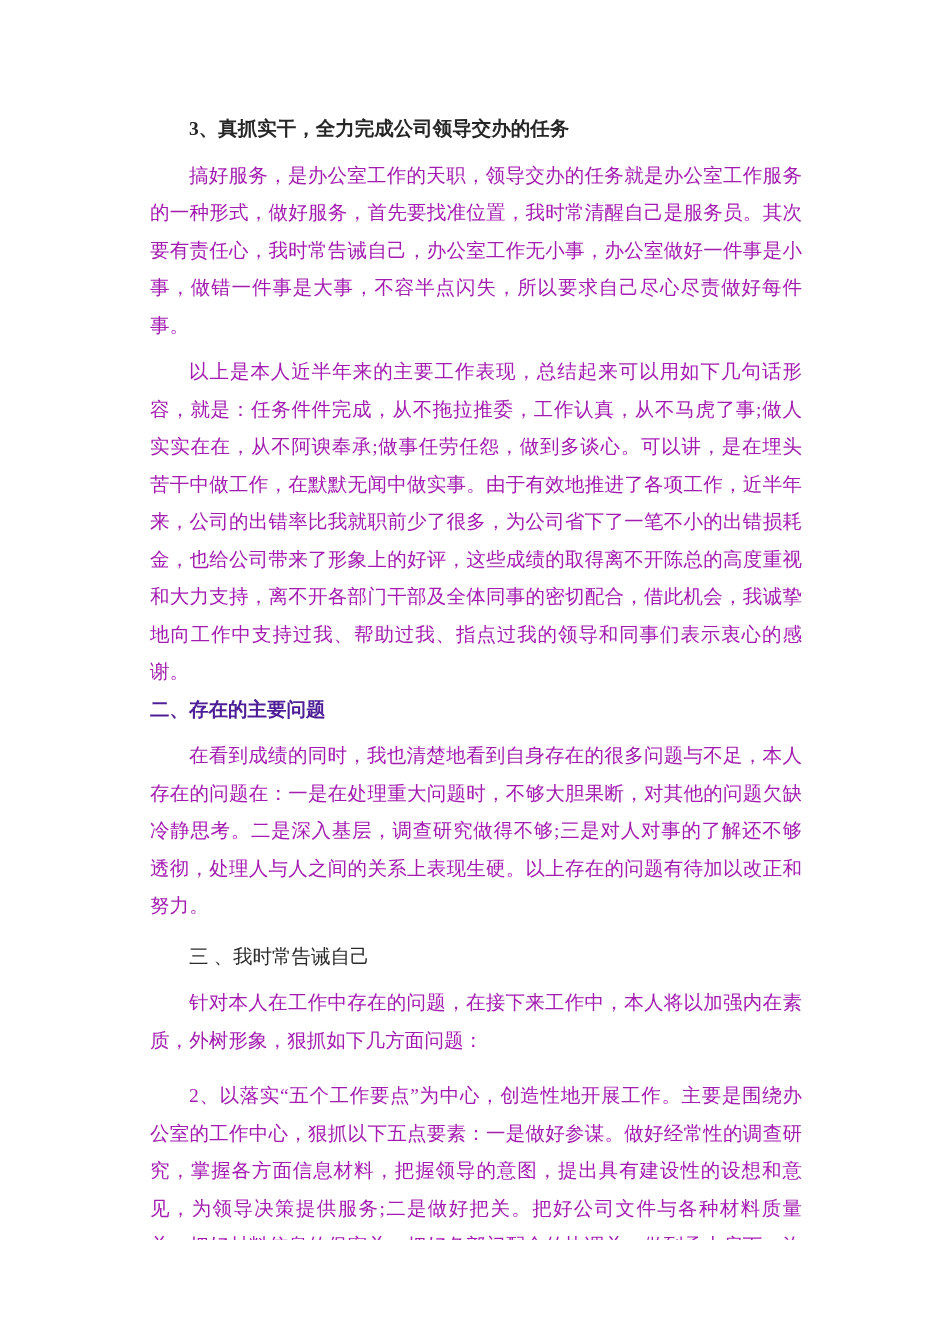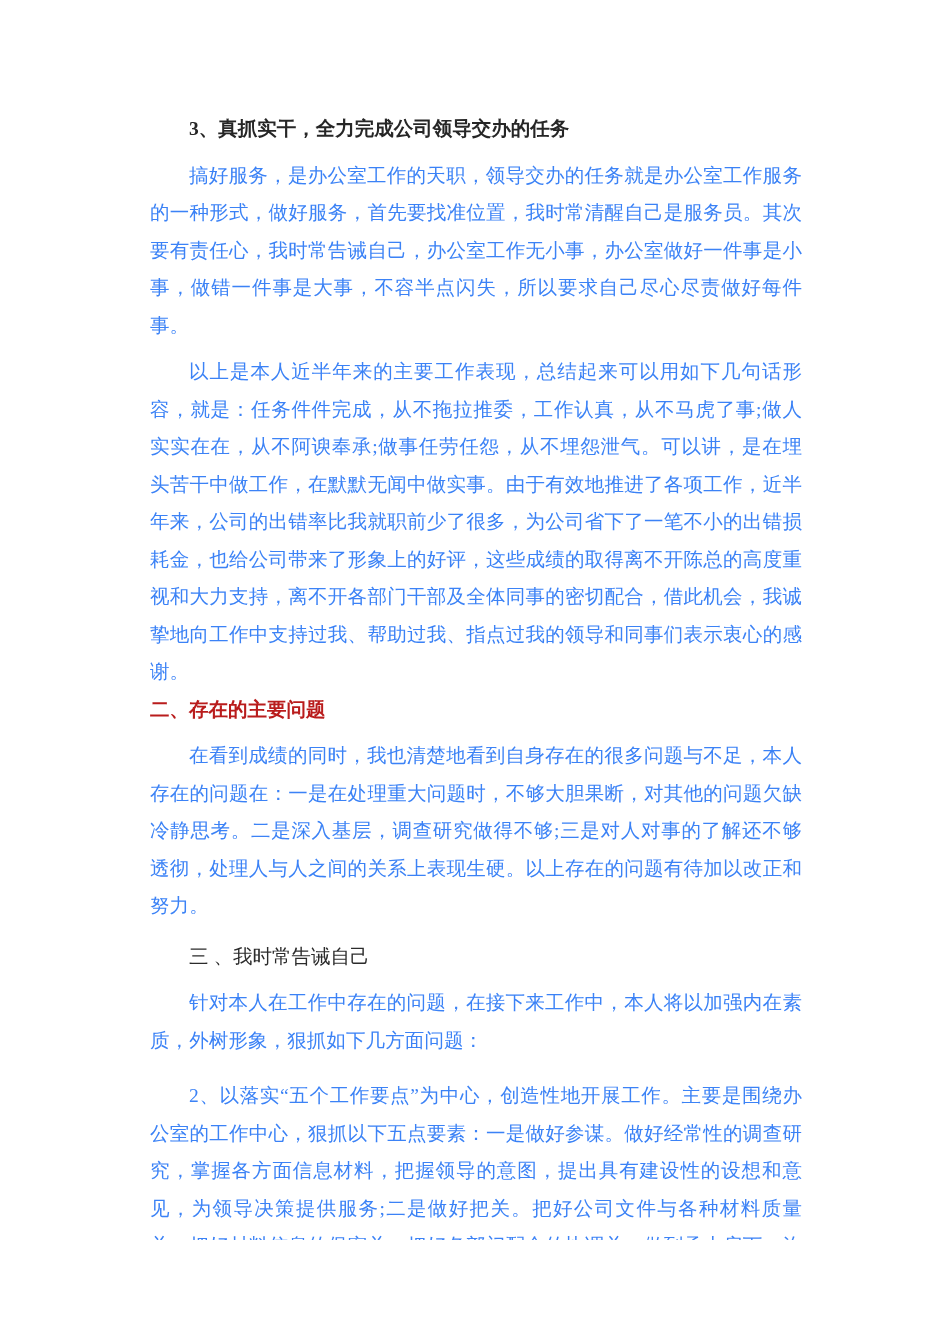--- a/index.html
+++ b/index.html
@@ -28,31 +28,31 @@
     top: 110px;
     width: 652px;
   }
   .para {
     margin: 0;
     font-size: 19.5px;
     line-height: 37.5px;
     text-align: justify;
     text-justify: inter-ideograph;
     letter-spacing: 0.1px;
-    color: #3b82f6;
+    color: #a21caf;
   }
   .indent {
     text-indent: 2em;
   }
   .heading-bold {
     font-weight: bold;
     margin: 0;
     font-size: 19.5px;
     line-height: 37.5px;
-    color: #b91c1c;
+    color: #4c1d95;
   }
   .heading-num {
     font-weight: bold;
     margin: 0;
     font-size: 19.5px;
     line-height: 37.5px;
     text-indent: 2em;
     color: #262626;
   }
   .heading-plain {
@@ -72,21 +72,21 @@
   <div class="content">
 
     <p class="heading-num">3、真抓实干，全力完成公司领导交办的任务</p>
 
     <div class="gap-sm"></div>
 
     <p class="para indent">搞好服务，是办公室工作的天职，领导交办的任务就是办公室工作服务的一种形式，做好服务，首先要找准位置，我时常清醒自己是服务员。其次要有责任心，我时常告诫自己，办公室工作无小事，办公室做好一件事是小事，做错一件事是大事，不容半点闪失，所以要求自己尽心尽责做好每件事。</p>
 
     <div class="gap-sm"></div>
 
-    <p class="para indent">以上是本人近半年来的主要工作表现，总结起来可以用如下几句话形容，就是：任务件件完成，从不拖拉推委，工作认真，从不马虎了事;做人实实在在，从不阿谀奉承;做事任劳任怨，从不埋怨泄气。可以讲，是在埋头苦干中做工作，在默默无闻中做实事。由于有效地推进了各项工作，近半年来，公司的出错率比我就职前少了很多，为公司省下了一笔不小的出错损耗金，也给公司带来了形象上的好评，这些成绩的取得离不开陈总的高度重视和大力支持，离不开各部门干部及全体同事的密切配合，借此机会，我诚挚地向工作中支持过我、帮助过我、指点过我的领导和同事们表示衷心的感谢。</p>
+    <p class="para indent">以上是本人近半年来的主要工作表现，总结起来可以用如下几句话形容，就是：任务件件完成，从不拖拉推委，工作认真，从不马虎了事;做人实实在在，从不阿谀奉承;做事任劳任怨，做到多谈心。可以讲，是在埋头苦干中做工作，在默默无闻中做实事。由于有效地推进了各项工作，近半年来，公司的出错率比我就职前少了很多，为公司省下了一笔不小的出错损耗金，也给公司带来了形象上的好评，这些成绩的取得离不开陈总的高度重视和大力支持，离不开各部门干部及全体同事的密切配合，借此机会，我诚挚地向工作中支持过我、帮助过我、指点过我的领导和同事们表示衷心的感谢。</p>
 
     <p class="heading-bold">二、存在的主要问题</p>
 
     <div class="gap-sm"></div>
 
     <p class="para indent">在看到成绩的同时，我也清楚地看到自身存在的很多问题与不足，本人存在的问题在：一是在处理重大问题时，不够大胆果断，对其他的问题欠缺冷静思考。二是深入基层，调查研究做得不够;三是对人对事的了解还不够透彻，处理人与人之间的关系上表现生硬。以上存在的问题有待加以改正和努力。</p>
 
     <div class="gap-md"></div>
 
     <p class="heading-plain">三 、我时常告诫自己</p>

